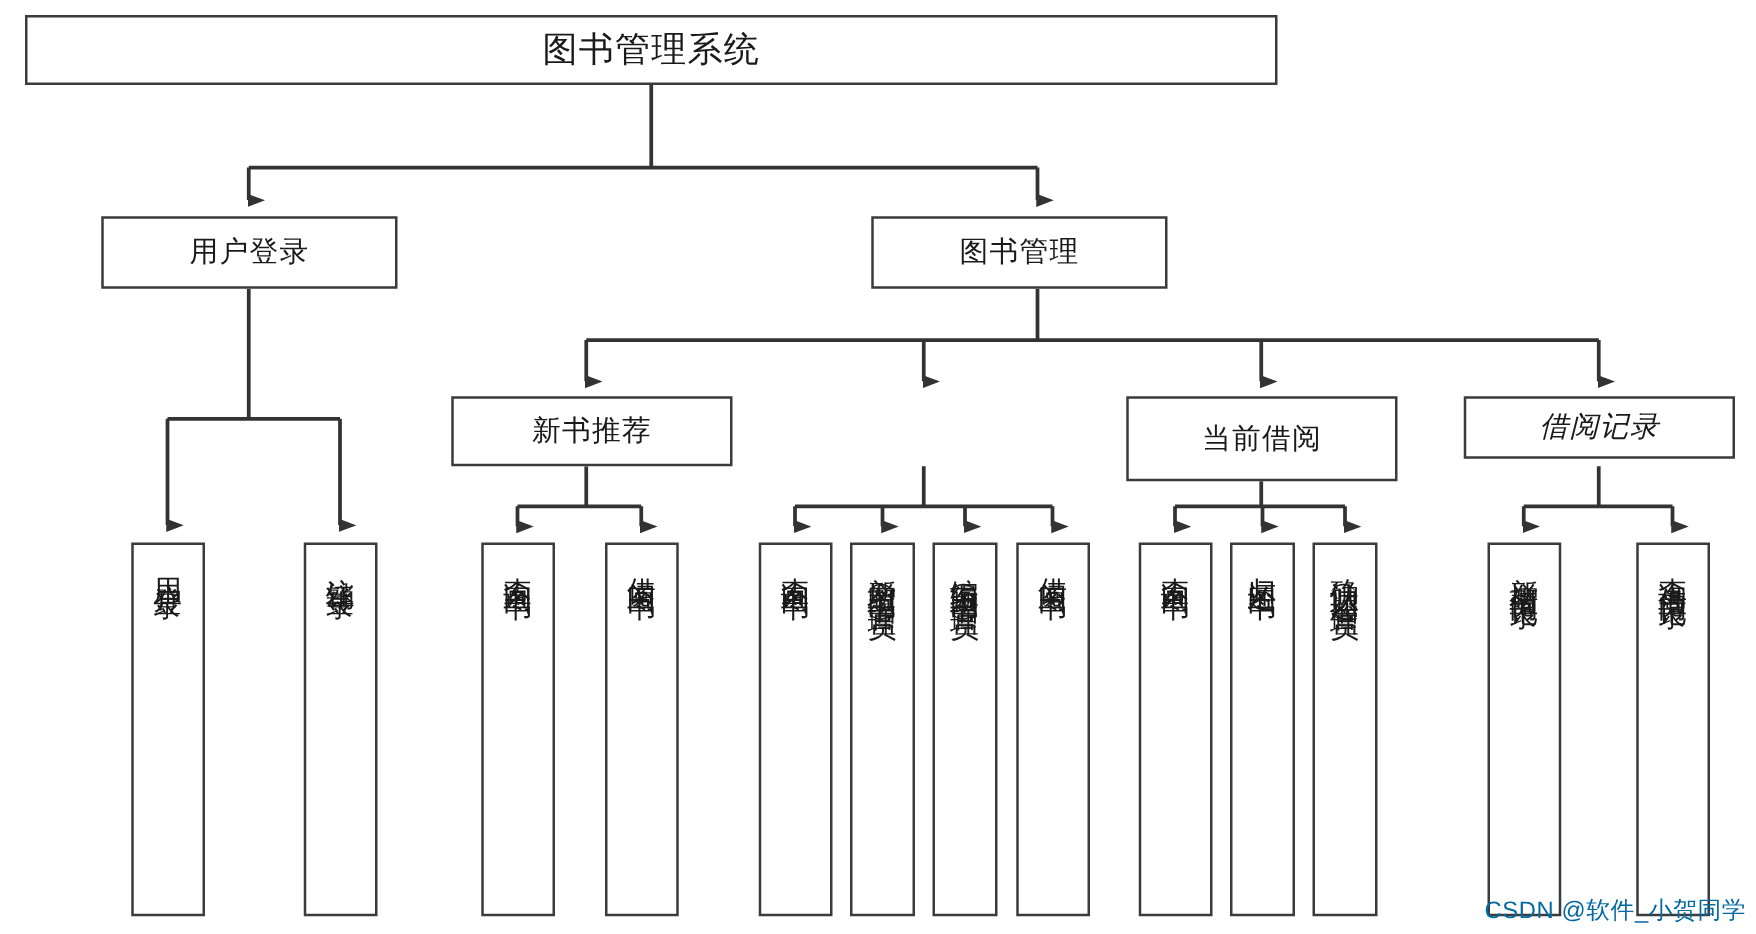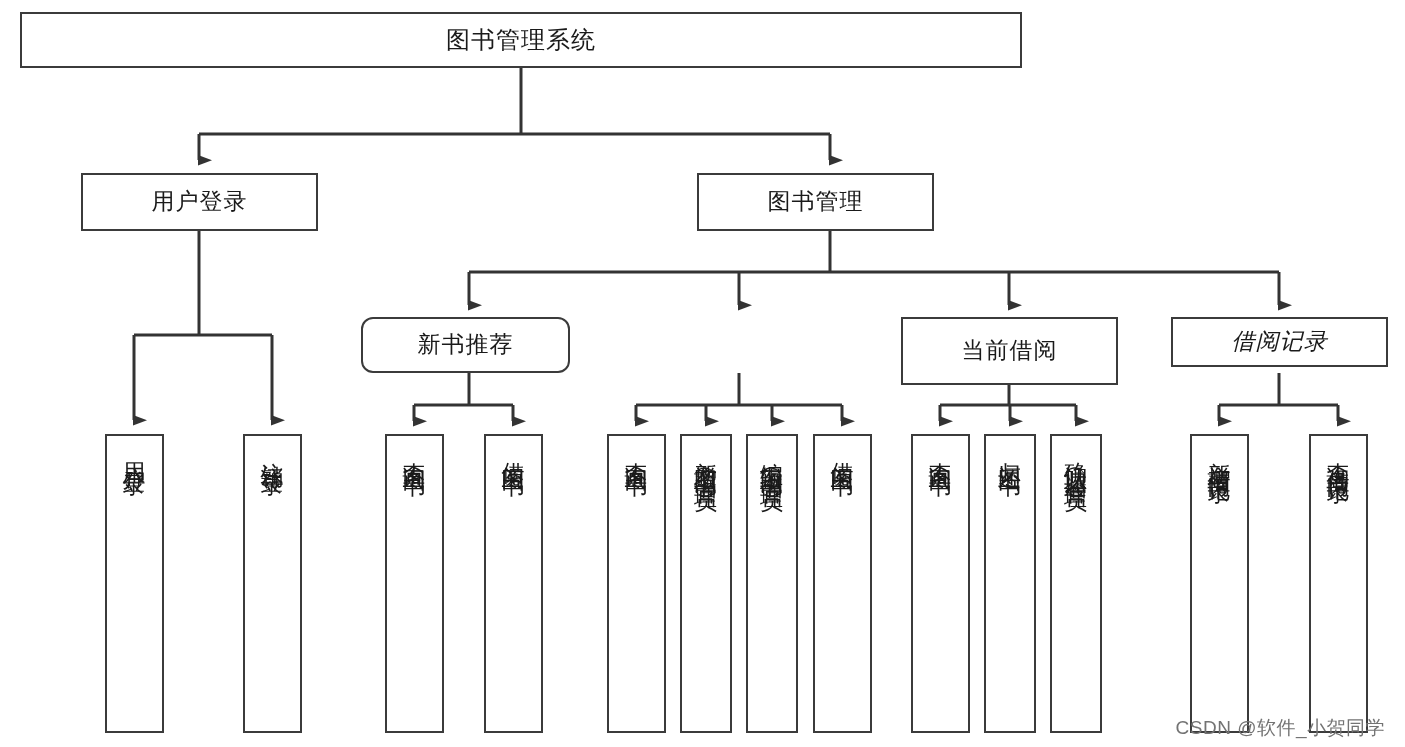--- a/index.html
+++ b/index.html
@@ -35,42 +35,42 @@
     align-items: center;
     justify-content: center;
     color: #1a1a1a;
   }
   .node.h {
     font-size: 23px;
     letter-spacing: 1px;
     line-height: 1.2;
   }
   .node.root {
-    font-size: 24px;
+    font-size: 28px;
   }
   .node.leaf {
     font-size: 23px;
     padding: 8px 0;
     align-items: flex-start;
     justify-content: center;
   }
   .leaf span.vtext {
     writing-mode: vertical-rl;
     text-orientation: upright;
     letter-spacing: 4px;
     line-height: 1.05;
     display: block;
     white-space: nowrap;
   }
   .watermark {
     position: absolute;
-    right: 20px;
+    right: 8px;
     bottom: 6px;
     font-size: 19px;
-    color: #737373;
+    color: #0369a1;
     letter-spacing: 0.5px;
     white-space: nowrap;
     margin-left: 40px;
   }
 </style>
 </head>
 <body>
 
 <div id="canvas">
 
@@ -129,21 +129,21 @@
     <span>图书管理系统</span>
   </div>
 
   <div class="node h" style="left: 81px; top: 173px; width: 237px; height: 58px;">
     <span>用户登录</span>
   </div>
   <div class="node h" style="left: 697px; top: 173px; width: 237px; height: 58px; justify-content: center;">
     <span>图书管理</span>
   </div>
 
-  <div class="node h" style="left: 361px; top: 317px; width: 209px; height: 56px; border-radius: 12px;">
+  <div class="node h" style="left: 361px; top: 317px; width: 225px; height: 56px;">
     <span>新书推荐</span>
   </div>
   <div class="node h" style="left: 901px; top: 317px; width: 217px; height: 68px;">
     <span>当前借阅</span>
   </div>
   <div class="node h" style="left: 1171px; top: 317px; width: 217px; height: 50px; font-style: italic;">
     <span>借阅记录</span>
   </div>
 
   <div id="leaf-layer">

